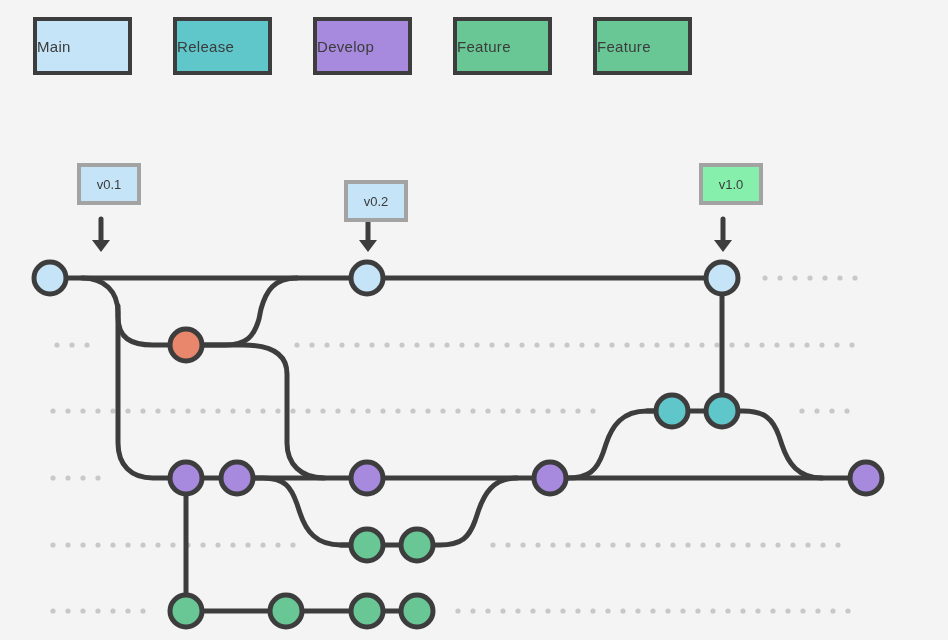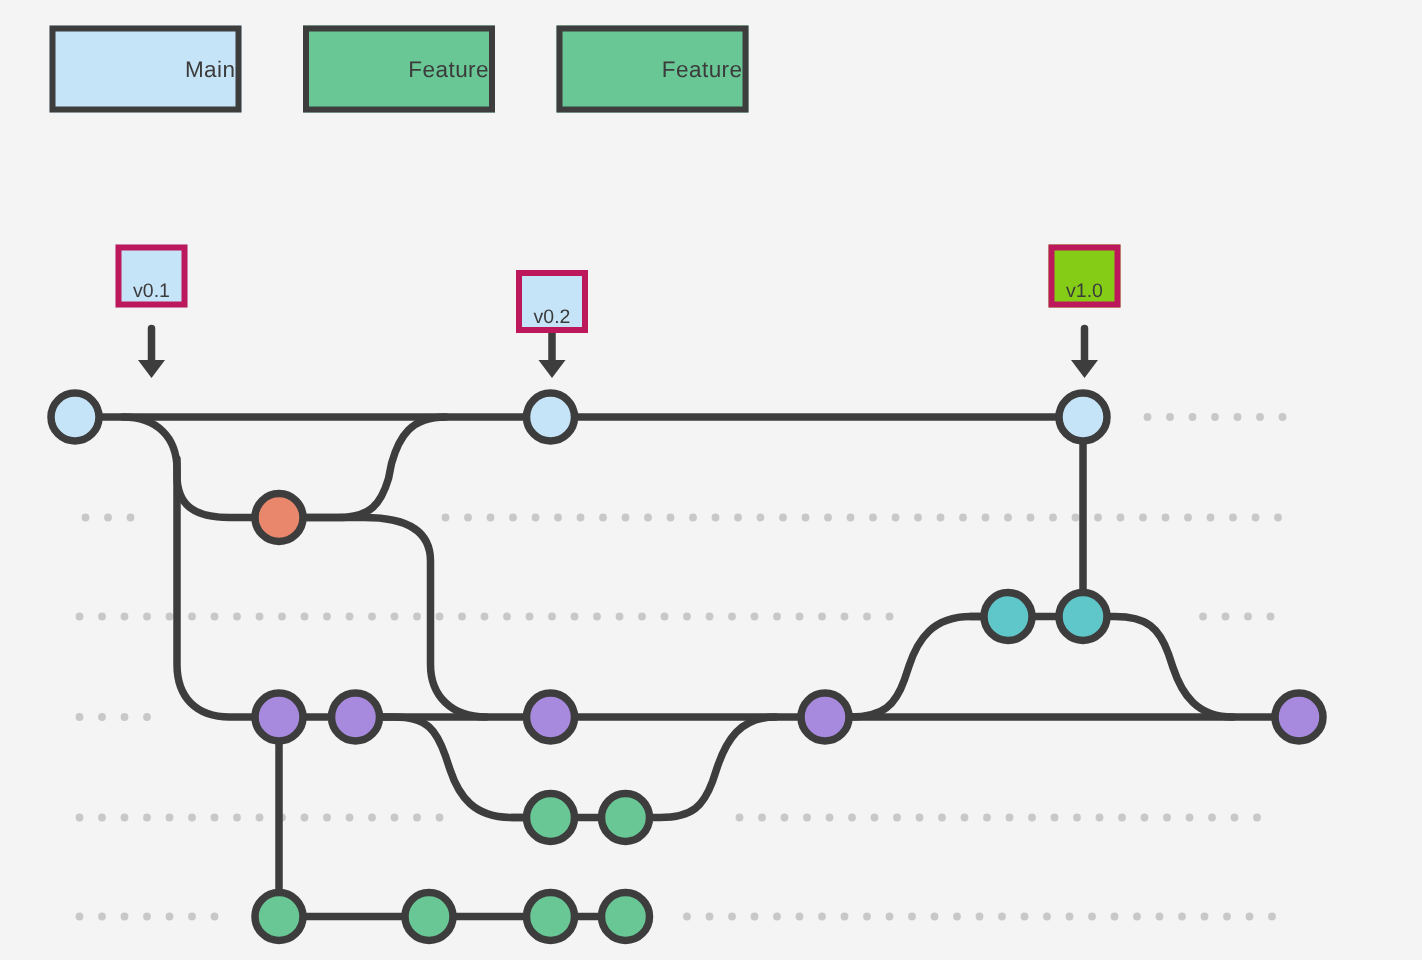--- a/index.html
+++ b/index.html
@@ -20,38 +20,37 @@
   }
   .legend {
     position: absolute;
     left: 33px;
     top: 17px;
     display: flex;
     gap: 41px;
   }
   .legend-box {
     box-sizing: border-box;
-    width: 128px;
+    width: 99px;
     height: 58px;
     border: 4px solid #3d3d3d;
     display: flex;
     align-items: center;
-    justify-content: flex-end;
+    justify-content: flex-start;
     font-size: 15px;
     letter-spacing: 0.3px;
-    padding-left: 33px;
   }
   .tag {
     position: absolute;
     box-sizing: border-box;
-    width: 48px;
+    width: 64px;
     height: 42px;
-    border: 4px solid #be185d;
+    border: 4px solid #a3a3a3;
     display: flex;
-    align-items: flex-end;
+    align-items: center;
     justify-content: center;
     font-size: 13px;
   }
 </style>
 </head>
 <body>
 
 <div id="stage" style="background: rgb(244, 244, 244); color: rgb(59, 59, 59);">
 
   <svg id="graph-svg" xmlns="http://www.w3.org/2000/svg" width="948" height="640">
@@ -260,31 +259,37 @@
       <line x1="368" y1="219" x2="368" y2="242" stroke="#3d3d3d" stroke-width="5" stroke-linecap="round"></line>
       <polygon points="359,240 377,240 368,252" fill="#3d3d3d"></polygon>
       <line x1="723" y1="219" x2="723" y2="242" stroke="#3d3d3d" stroke-width="5" stroke-linecap="round"></line>
       <polygon points="714,240 732,240 723,252" fill="#3d3d3d"></polygon>
     </svg>
 
   <div class="legend">
     <div class="legend-box" style="background: rgb(198, 228, 248);">
       <span>Main</span>
     </div>
+    <div class="legend-box" style="background: rgb(95, 198, 202);">
+      <span>Release</span>
+    </div>
+    <div class="legend-box" style="background: rgb(167, 138, 222);">
+      <span>Develop</span>
+    </div>
     <div class="legend-box" style="background: rgb(105, 199, 149);">
       <span>Feature</span>
     </div>
     <div class="legend-box" style="background: rgb(105, 199, 149);">
       <span>Feature</span>
     </div>
   </div>
 
   <div class="tag" style="left: 77px; top: 163px; background: rgb(198, 228, 248);">
     <span>v0.1</span>
   </div>
   <div class="tag" style="left: 344px; top: 180px; background: rgb(198, 228, 248);">
     <span>v0.2</span>
   </div>
-  <div class="tag" style="left: 699px; top: 163px; background: #84cc16;">
+  <div class="tag" style="left: 699px; top: 163px; background: #86efac;">
     <span>v1.0</span>
   </div>
 
 </div>
 
 </body></html>

